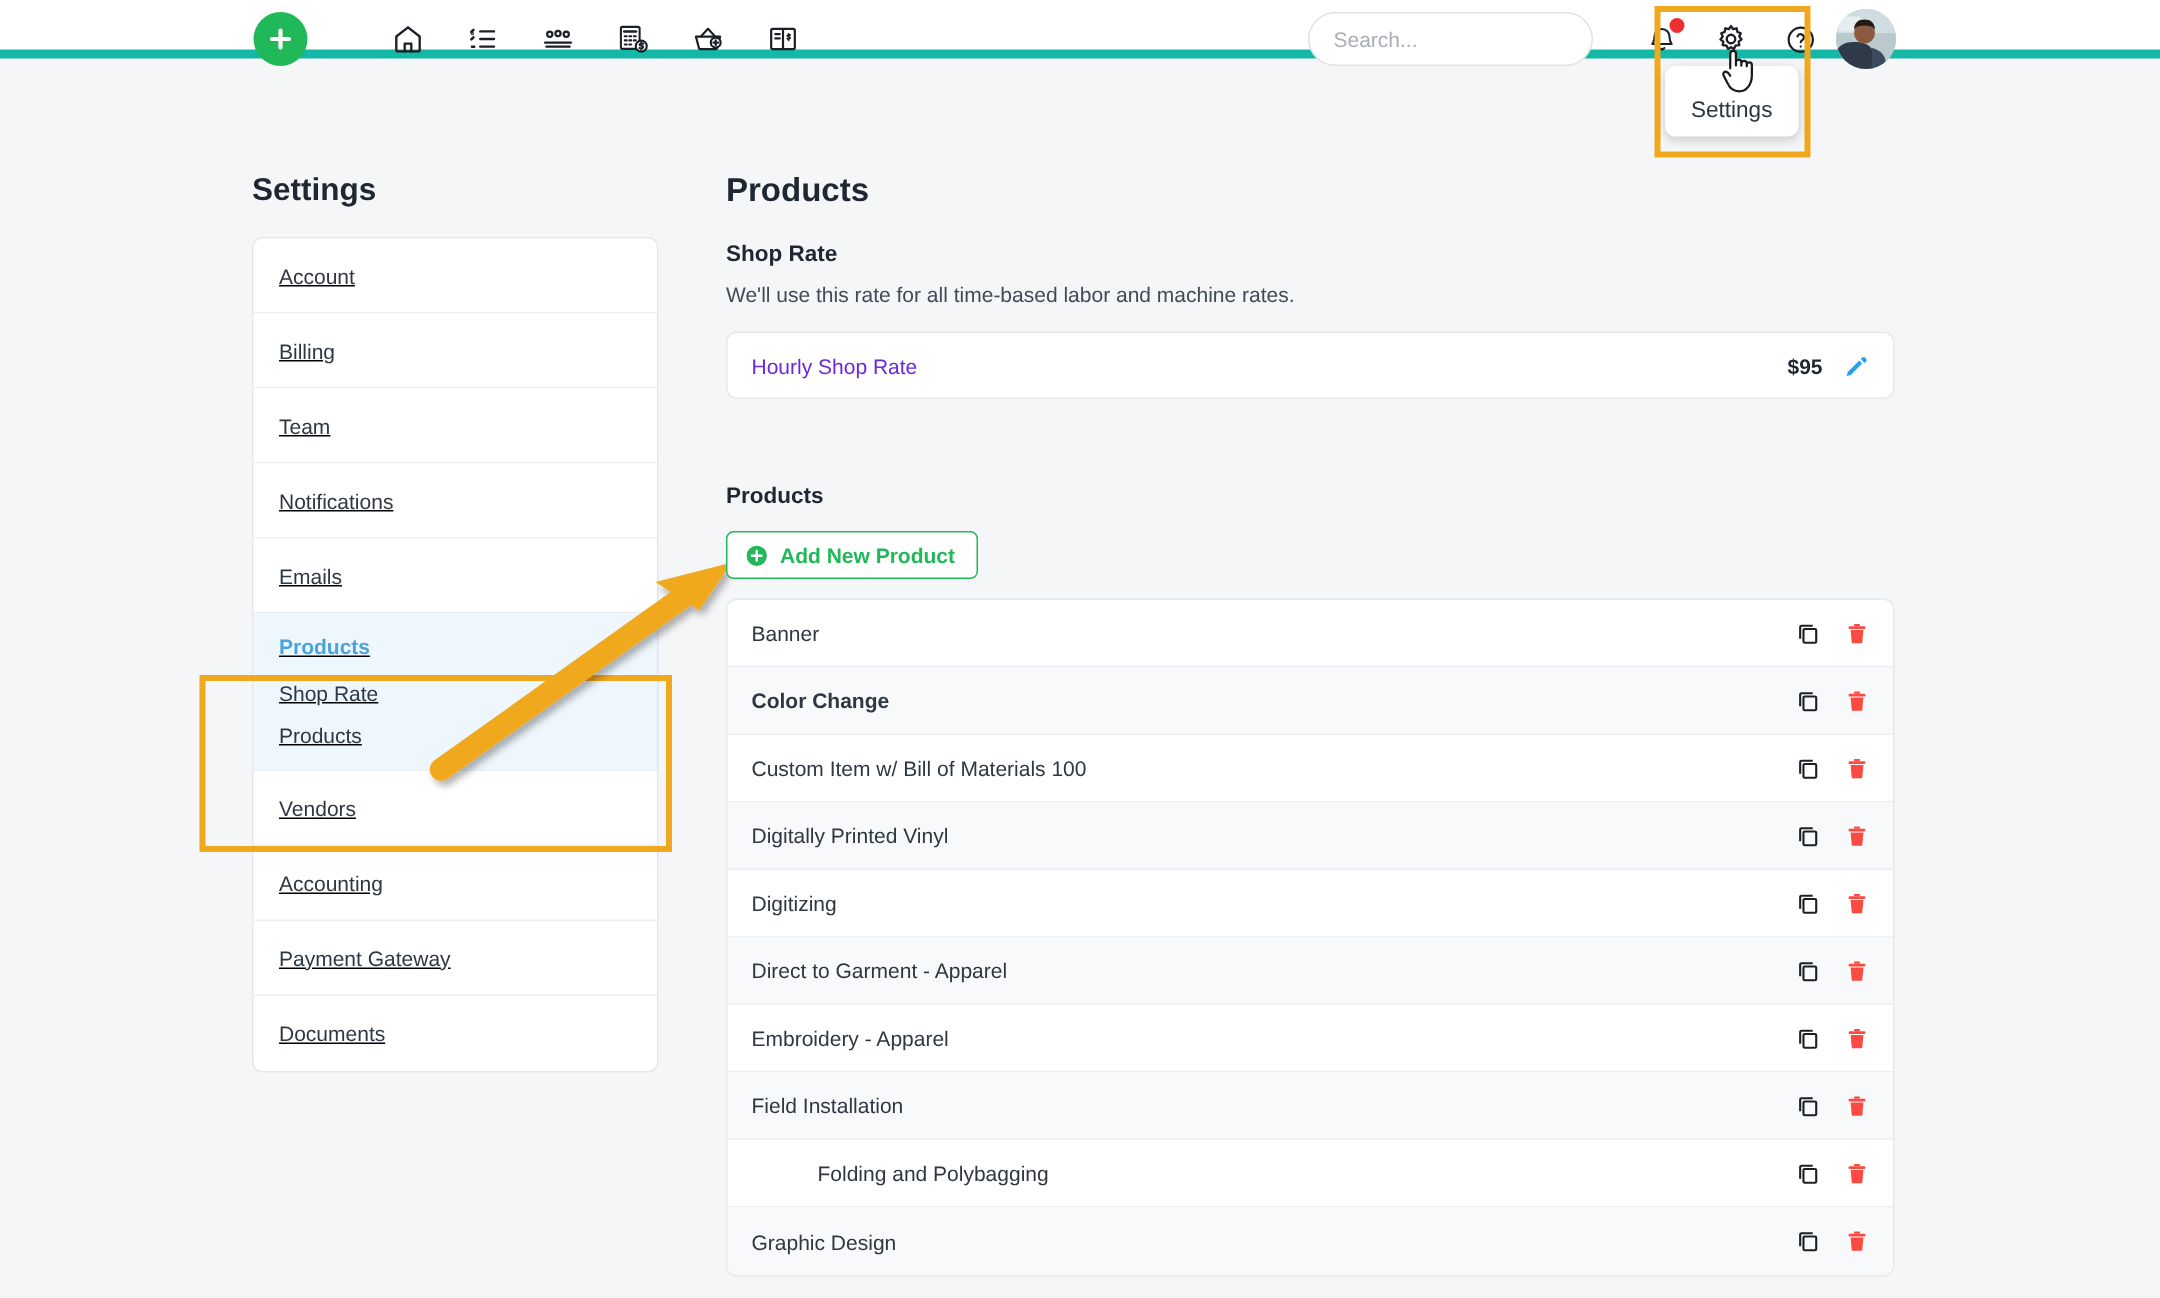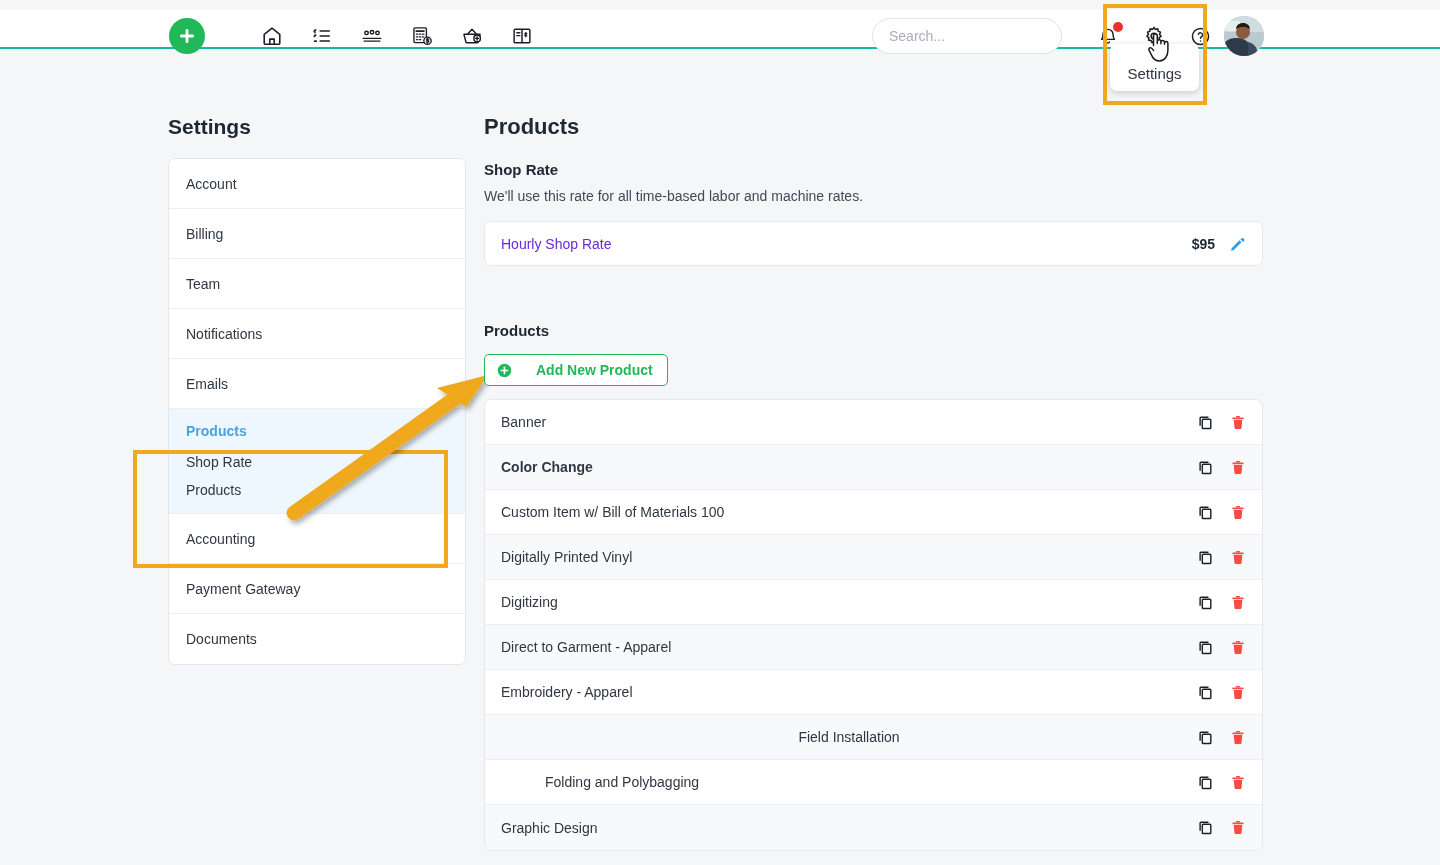--- a/index.html
+++ b/index.html
@@ -6,24 +6,24 @@
   html, body {
     width: 1440px; height: 865px;
     font-family: "Liberation Sans", sans-serif;
     background: #f5f6f8;
     overflow: hidden;
   }
   #root { position: relative; width: 1440px; height: 865px; }
 
   
   .topbar {
-    position: absolute; left: 0; top: 10px;
+    position: absolute; left: 0; top: 0;
     width: 1440px; height: 39px;
     background: #ffffff;
-    border-bottom: 2px solid #14b8a6;
+    border-bottom: 6px solid #14b8a6;
     z-index: 5;
   }
   .plus-btn {
     position: absolute; left: 169px; top: 8px;
     width: 36px; height: 36px; border-radius: 50%;
     background: #21b85a;
     display: flex; align-items: center; justify-content: center;
     cursor: pointer;
   }
   .plus-btn svg { display: block; }
@@ -102,25 +102,26 @@
     pointer-events: none;
   }
 
   
   .settings-title {
     position: absolute; left: 168px; top: 115px;
     font-size: 21px; font-weight: bold; color: #1f2733;
   }
   .side-card {
     position: absolute; left: 168px; top: 158px;
-    width: 298px;
+    width: 271px;
     background: #fff;
     border: 1px solid #e4e6ea;
     border-radius: 7px;
     overflow: hidden;
+    text-decoration: underline;
   }
   .side-item {
     height: 50px;
     display: flex; align-items: center;
     padding: 0 17px;
     font-size: 14px; color: #2f3742;
     border-bottom: 1px solid #eceef1;
     cursor: pointer;
     background: #fff;
   }
@@ -179,21 +180,21 @@
   .rate-label { font-size: 14px; color: #6d28d9; flex: 1; padding-left: 0px; }
   .rate-value { font-size: 14px; color: #1f2733; font-weight: bold; margin-right: 14px; }
   .pencil { cursor: pointer; display:flex; }
 
   .add-btn {
     position: absolute; left: 484px; top: 354px;
     height: 32px; padding: 0 14px 0 12px;
     border: 1px solid #21b85a;
     border-radius: 5px;
     background: #fff;
-    display: inline-flex; align-items: center; gap: 24px;
+    display: inline-flex; align-items: center; gap: 8px;
     cursor: pointer;
     z-index: 16;
   }
   .add-btn-label { font-size: 14px; font-weight: bold; color: #21b85a; }
 
   .prod-card {
     position: absolute; left: 484px; top: 399px;
     width: 779px;
     background: #fff;
     border: 1px solid #e6e8ec;
@@ -343,20 +344,23 @@
     <div class="side-item">
       <span>Emails</span>
     </div>
 
     <div class="side-group">
       <div class="side-group-title">Products</div>
       <div class="side-sub">Shop Rate</div>
       <div class="side-sub">Products</div>
     </div>
 
+    <div class="side-item">
+      <span>Vendors</span>
+    </div>
     <div class="side-item">
       <span>Accounting</span>
     </div>
     <div class="side-item">
       <span>Payment Gateway</span>
     </div>
     <div class="side-item">
       <span>Documents</span>
     </div>
   </div>
@@ -531,21 +535,21 @@
           <svg width="16" height="17" viewBox="0 0 24 24" fill="#fa4a42">
             <rect x="3.6" y="4.6" width="16.8" height="2.6" rx="1"></rect>
             <rect x="9" y="2.2" width="6" height="2.2" rx="0.8"></rect>
             <path d="M5.6 8.2h12.8l-1.1 12.2a1.3 1.3 0 0 1-1.3 1.2H8a1.3 1.3 0 0 1-1.3-1.2z"></path>
           </svg>
         </span>
       </span>
     </div>
 
     <div class="prod-row alt">
-      <span class="prod-name" style="padding-left:8px;text-align:center;">Field Installation</span>
+      <span class="prod-name" style="padding-left:8px;">Field Installation</span>
       <span class="row-acts">
         <span class="act">
           <svg width="17" height="17" viewBox="0 0 24 24" fill="none" stroke="#1b2026" stroke-width="2">
             <rect x="7.5" y="7.5" width="12" height="13" rx="1.2"></rect>
             <path d="M16.2 4.5H5.6a1.2 1.2 0 0 0-1.2 1.2v11"></path>
           </svg>
         </span>
         <span class="act">
           <svg width="16" height="17" viewBox="0 0 24 24" fill="#fa4a42">
             <rect x="3.6" y="4.6" width="16.8" height="2.6" rx="1"></rect>

